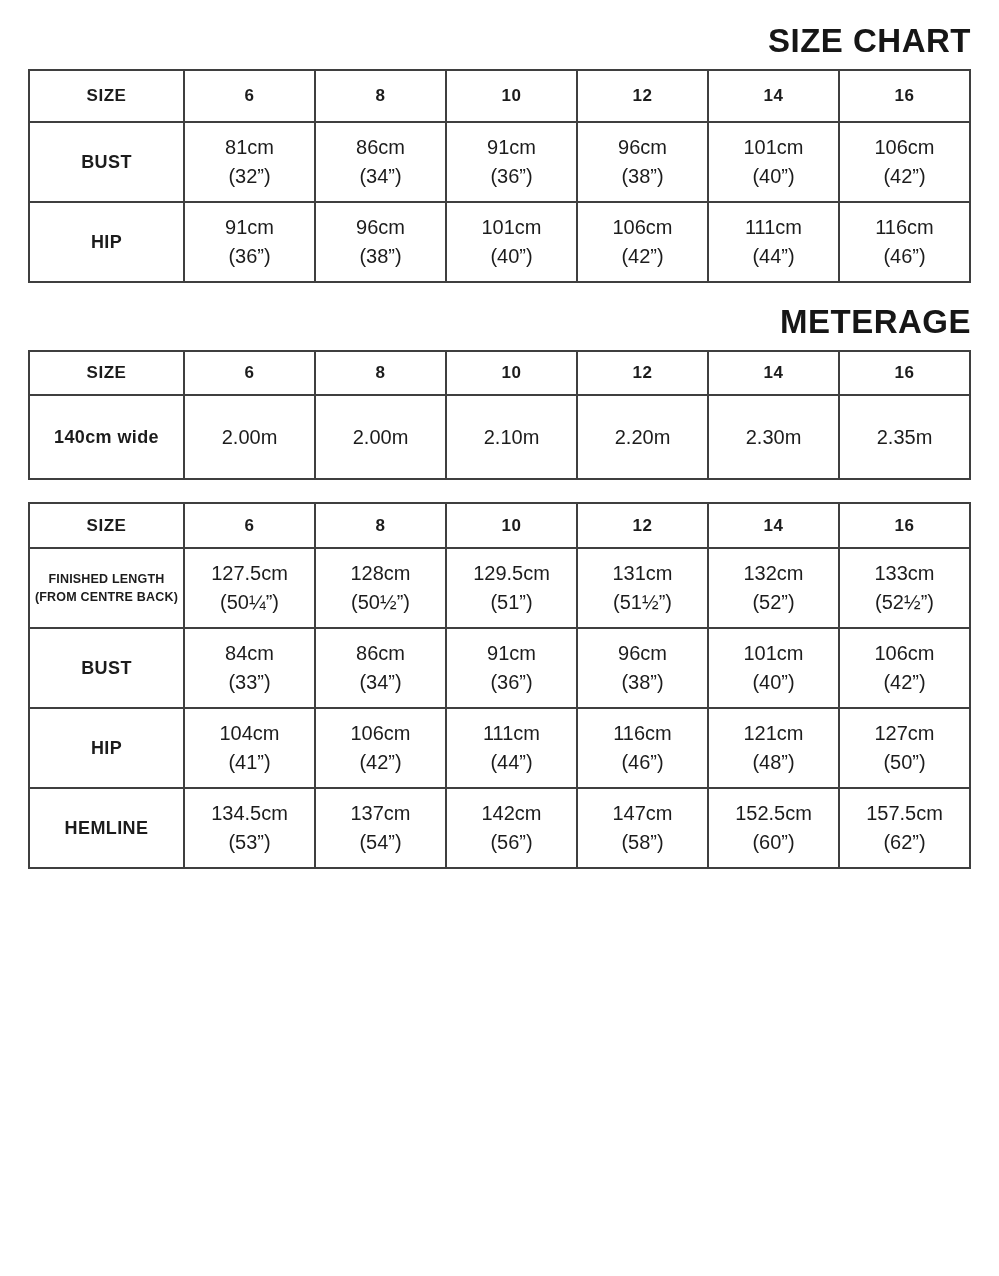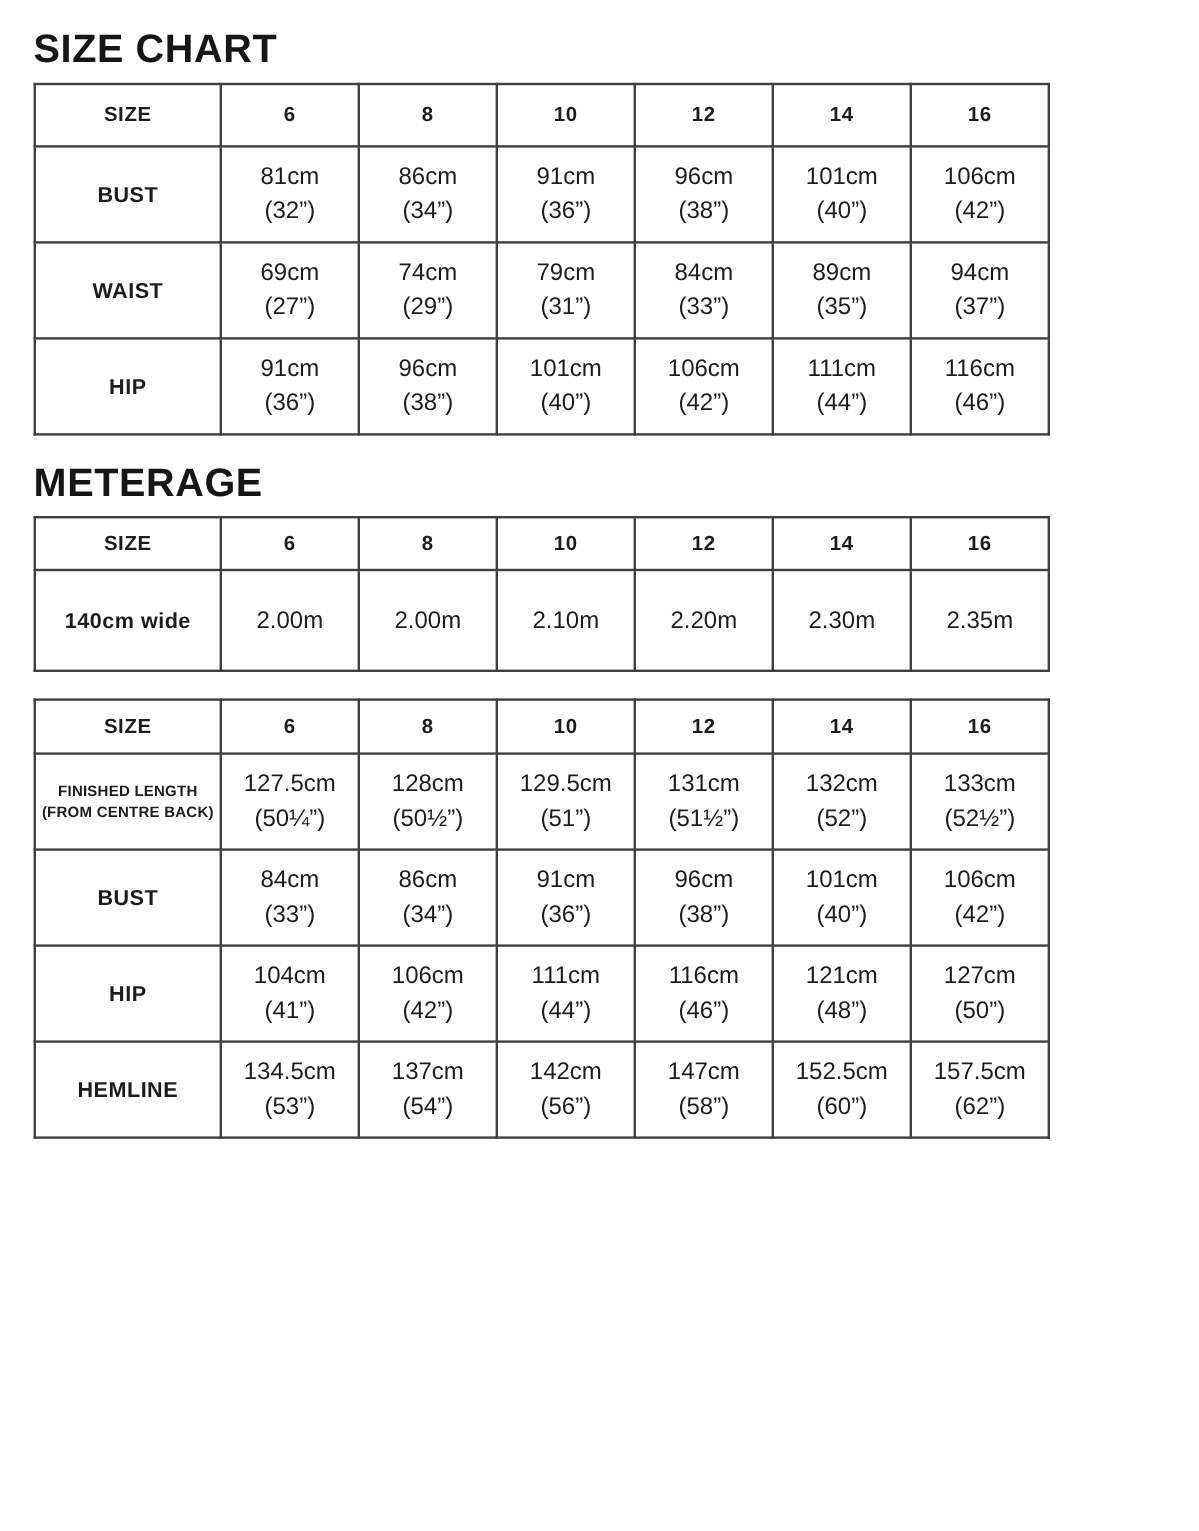--- a/index.html
+++ b/index.html
@@ -12,25 +12,26 @@
     padding: 24px 28px 0 28px;
   }
   .section { margin-bottom: 22px; }
   .section-title {
     font-size: 33px;
     font-weight: bold;
     letter-spacing: 0.5px;
     color: #161616;
     margin-bottom: 12px;
     line-height: 1.0;
+    text-align: right;
   }
   table {
     border-collapse: collapse;
     table-layout: fixed;
-    width: 847px;
+    width: 943px;
   }
   th, td {
     border: 2px solid #3f3f3f;
     text-align: center;
     vertical-align: middle;
     white-space: pre-line;
   }
   col.label-col { width: 155px; }
   thead th {
     font-size: 17px;
@@ -93,35 +94,20 @@
         <td class="cell">86cm
 (34”)</td>
         <td class="cell">91cm
 (36”)</td>
         <td class="cell">96cm
 (38”)</td>
         <td class="cell">101cm
 (40”)</td>
         <td class="cell">106cm
 (42”)</td>
-      </tr>
-      <tr>
-        <th class="row-label">WAIST</th>
-        <td class="cell">69cm
-(27”)</td>
-        <td class="cell">74cm
-(29”)</td>
-        <td class="cell">79cm
-(31”)</td>
-        <td class="cell">84cm
-(33”)</td>
-        <td class="cell">89cm
-(35”)</td>
-        <td class="cell">94cm
-(37”)</td>
       </tr>
       <tr>
         <th class="row-label">HIP</th>
         <td class="cell">91cm
 (36”)</td>
         <td class="cell">96cm
 (38”)</td>
         <td class="cell">101cm
 (40”)</td>
         <td class="cell">106cm

